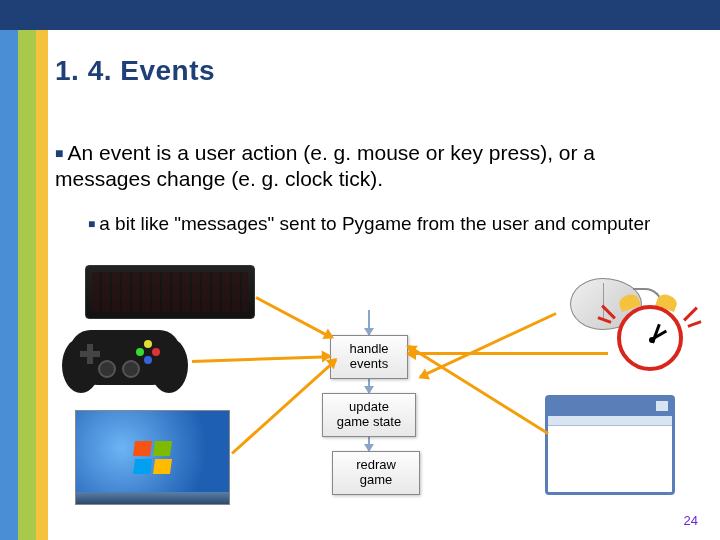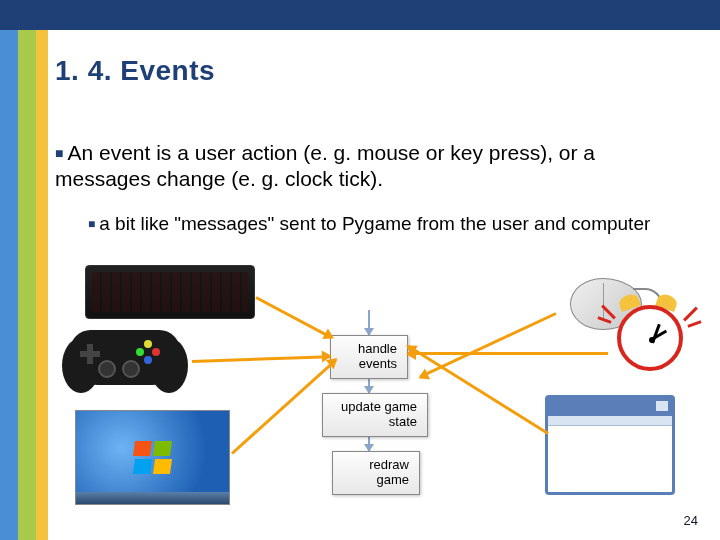--- a/index.html
+++ b/index.html
@@ -77,28 +77,28 @@
     font-size: 12px;
     vertical-align: 2px;
     margin-right: 4px;
   }
   
   .flow-box {
     position: absolute;
     border: 1px solid #888;
     background: linear-gradient(#fdfdfd, #e8e8e8);
     font-size: 13px;
-    text-align: right;
+    text-align: center;
     padding: 6px 10px;
     color: #000;
     line-height: 1.15;
     box-shadow: 1px 1px 3px rgba(0,0,0,0.25);
   }
   .fb-handle { top: 335px; left: 330px; width: 78px; }
-  .fb-update { top: 393px; left: 322px; width: 106px; }
+  .fb-update { top: 393px; left: 322px; width: 94px; }
   .fb-redraw { top: 451px; left: 332px; width: 88px; }
   
   .vline {
     position: absolute;
     width: 2px;
     background: #8aa5c9;
   }
   .vl1 { top: 310px; left: 368px; height: 25px; }
   .vl2 { top: 372px; left: 368px; height: 21px; }
   .vl3 { top: 430px; left: 368px; height: 21px; }
@@ -256,21 +256,21 @@
   .oa-gamepad  { top: 360px; left: 192px; width: 138px; transform: rotate(-2deg); }
   .oa-windows  { top: 452px; left: 232px; width: 140px; transform: rotate(-42deg); }
   .oa-mouse    { top: 312px; left: 556px; width: 150px; transform: rotate(155deg); }
   .oa-clock    { top: 352px; left: 608px; width: 200px; transform: rotate(180deg); }
   .oa-appwin   { top: 432px; left: 548px; width: 165px; transform: rotate(-148deg); }
 
   .page-num {
     position:absolute;
     bottom: 12px; right: 22px;
     font-size: 13px;
-    color: #0f172a;
+    color: #6d28d9;
   }
 </style>
 </head>
 <body>
 
 <div class="topbar"></div>
 <div class="sidebar-blue"></div>
 <div class="sidebar-green"></div>
 <div class="sidebar-yellow"></div>
 

